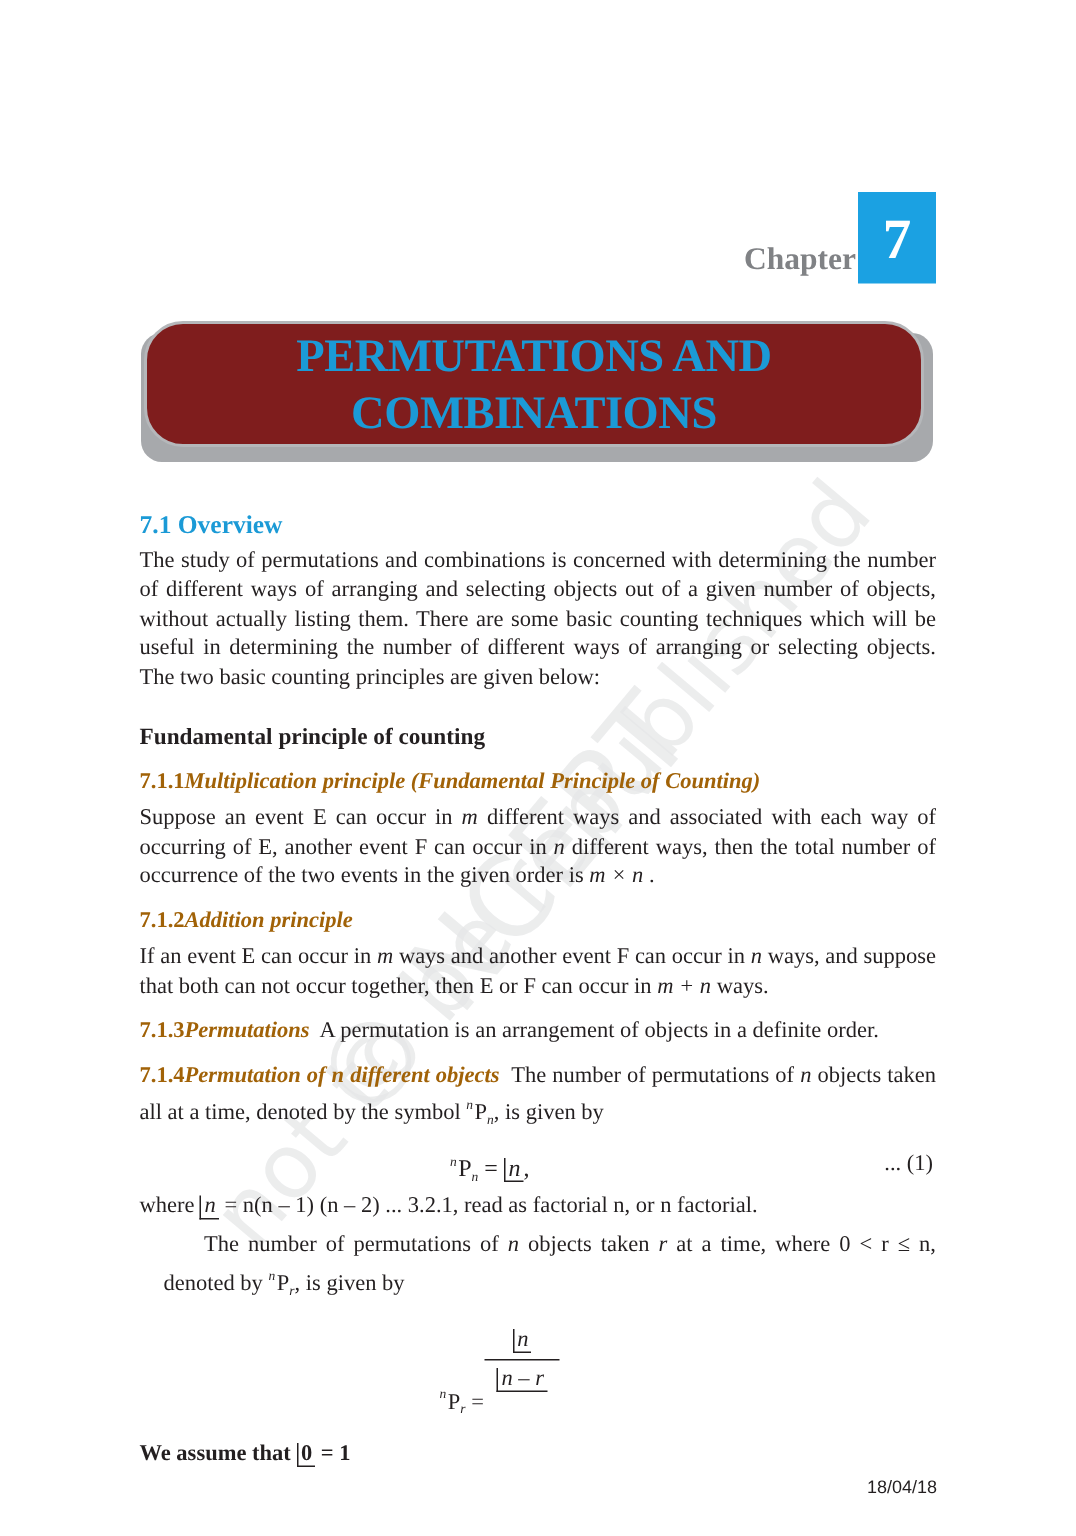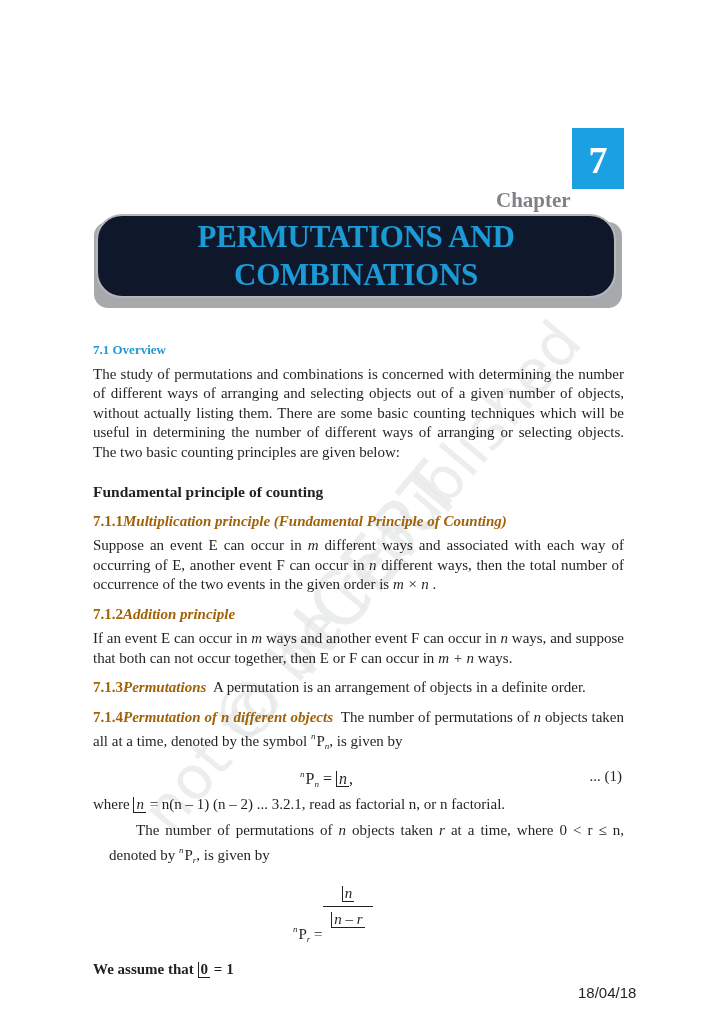--- a/index.html
+++ b/index.html
@@ -1,51 +1,51 @@
 <!DOCTYPE html>
 <html><head>
   <meta charset="utf-8">
   <style>
     * { margin: 0; padding: 0; box-sizing: border-box; }
     html, body { width: 717px; height: 1024px; background: #ffffff; overflow: hidden; }
     body { position: relative; font-family: "Liberation Serif", "DejaVu Serif", serif; color: #231f20; }
 
     .chapter-label {
       position: absolute; top: 160px; left: 496px;
-      font-size: 21px; font-weight: bold; color: #808285; margin-top: 28px;
+      font-size: 21px; font-weight: bold; color: #808285;
     }
     .chapter-box {
       position: absolute; top: 128px; left: 572px; width: 52px; height: 61px;
       background: #1ba1e2; color: #ffffff;
       font-size: 38px; font-weight: bold;
       display: flex; align-items: center; justify-content: center;
       padding-top: 2px;
     }
 
     .title-shadow {
       position: absolute; top: 222px; left: 94px; width: 528px; height: 86px;
       background: #a7a9ac; border-radius: 14px;
     }
     .title-box {
       position: absolute; top: 214px; left: 96px; width: 520px; height: 84px;
-      background: #0f172a; border: 2px solid #b5b7ba; border-radius: 26px;
+      background: #7f1d1d; border: 2px solid #b5b7ba; border-radius: 26px;
       display: flex; flex-direction: column; align-items: center; justify-content: center;
       color: #1b9ad6; font-weight: bold; font-size: 31px; line-height: 38px; letter-spacing: -0.3px;
     }
 
     .watermark {
       position: absolute; pointer-events: none;
       color: #e6e7e8; font-family: "DejaVu Sans", sans-serif;
       transform-origin: left top; white-space: nowrap; opacity: 0.75;
     }
     .wm1 { left: 192px; top: 710px; font-size: 74px; transform: rotate(-50deg); }
     .wm2 { left: 128px; top: 800px; font-size: 60px; transform: rotate(-50deg); }
 
     .content { position: absolute; left: 93px; top: 340px; width: 531px; font-size: 15px; line-height: 19.5px; }
-    .h2 { color: #1b9ad6; font-weight: bold; font-size: 13px; margin-bottom: 5px; }
+    .h2 { color: #1b9ad6; font-weight: bold; font-size: 17px; margin-bottom: 5px; }
     .para { text-align: justify; }
     .bold-heading { font-weight: bold; font-size: 15.5px; margin-top: 20px; }
     .sub { margin-top: 10px; }
     .sub-num { color: #a16207; font-weight: bold; }
     .sub-title { color: #a16207; font-weight: bold; font-style: italic; margin-left: 0; }
     .sub-head { margin-bottom: 5px; }
     i { font-style: italic; }
 
     .eq1 { position: relative; height: 30px; margin-top: 8px; }
     .eq1 .expr { position: absolute; left: 207px; top: 0; font-size: 16px; }
@@ -61,21 +61,21 @@
     .eq2 { position: relative; height: 62px; margin-top: 12px; }
     .eq2 .lhs { position: absolute; left: 200px; top: 38px; font-size: 15px; }
     .eq2 .frac { position: absolute; left: 230px; top: 2px; display: flex; flex-direction: column; align-items: center; width: 50px; }
     .eq2 .num { padding-bottom: 2px; border-bottom: 1px solid #231f20; width: 100%; text-align: center; }
     .eq2 .den { padding-top: 3px; }
 
     .assume { margin-top: 16px; font-weight: bold; }
 
     .footer-date {
       position: absolute; left: 578px; top: 984px;
-      font-family: "Liberation Sans", sans-serif; font-size: 15px; color: #231f20;
+      font-family: "Liberation Sans", sans-serif; font-size: 12px; color: #231f20;
     }
   </style>
 </head>
 <body>
 
 <div class="watermark wm1">© NCERT</div>
 <div class="watermark wm2">not to be republished</div>
 
 <div class="chapter-label">Chapter</div>
 <div class="chapter-box">7</div>

